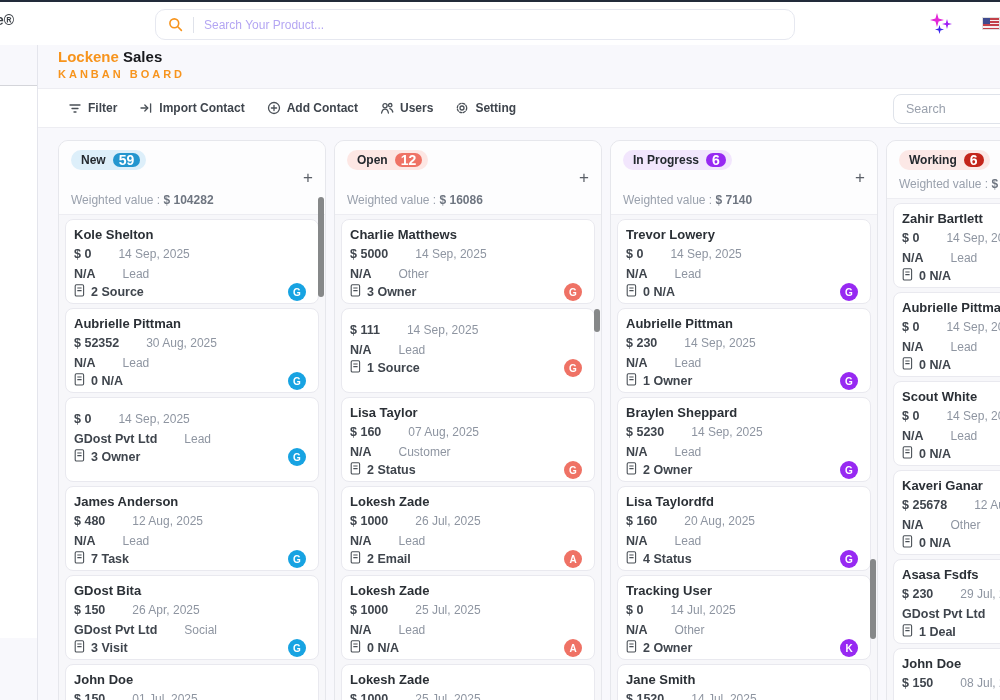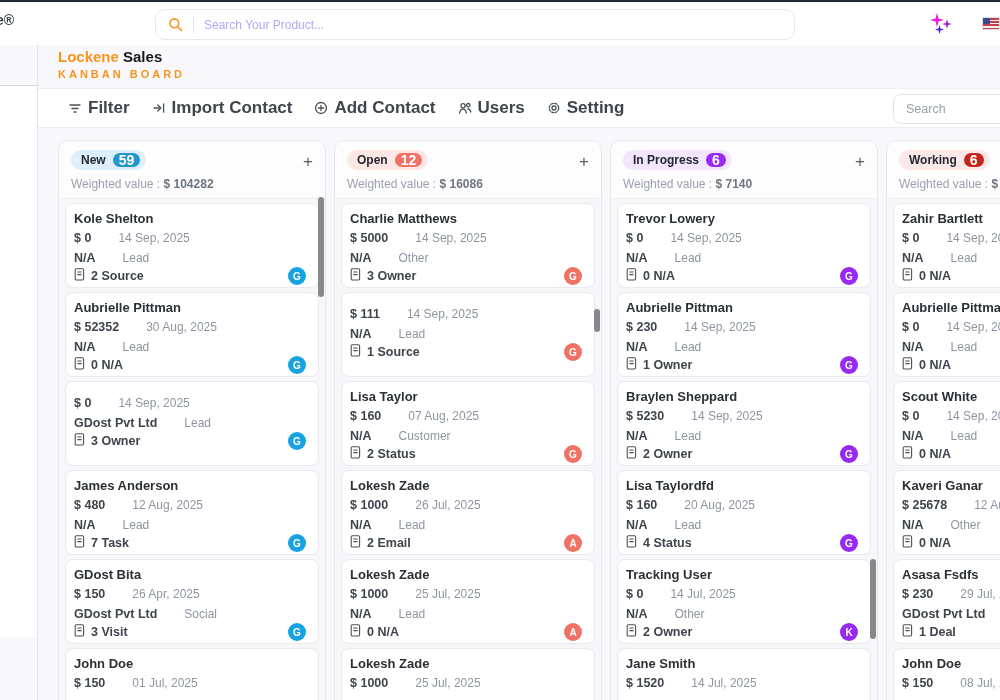--- a/index.html
+++ b/index.html
@@ -44,34 +44,34 @@
   .page-title .line1 { font-size:15px; font-weight:bold; color:#17181c; }
   .page-title .brand { color:#f7941d; }
   .page-title .line2 { margin-top:3px; font-size:11px; font-weight:bold; letter-spacing:3px; color:#f7941d; }
   .toolbar {
     position:absolute; left:38px; top:88px; width:962px; height:40px; background:#ffffff;
     border-top:1px solid #ededf2; border-bottom:1px solid #ededf2;
     display:flex; align-items:center; padding-left:30px; gap:22px;
   }
   .tool-item { display:flex; align-items:center; gap:6px; cursor:pointer; }
   .tool-item svg { display:block; }
-  .tool-item .t-label { font-size:17px; font-weight:bold; color:#3f454d; }
+  .tool-item .t-label { font-size:12px; font-weight:bold; color:#3f454d; }
   .toolbar-search {
     position:absolute; left:855px; top:5px; width:170px; height:30px;
     border:1px solid #dfe3ea; border-radius:8px; background:#fff; padding:0 12px;
   }
   .toolbar-search input { width:100%; height:100%; border:none; outline:none; font-size:12.5px;
     font-family:"Liberation Sans", sans-serif; color:#4a5057; background:transparent; }
   .toolbar-search input::placeholder { color:#9aa1ad; }
   
   .board { position:absolute; left:58px; top:140px; display:flex; gap:8px; }
   .col { position:relative; flex:none; width:268px; height:620px; background:#f7f7fa;
     border:1px solid #e6e7ec; border-radius:10px; overflow:hidden; }
   .col-head { background:#fdfdfe; padding:9px 12px 7px 12px; border-bottom:1px solid #ededf2; }
-  .head-row { display:flex; align-items:flex-end; }
+  .head-row { display:flex; align-items:flex-start;flex-direction:column; }
   .pill { display:inline-flex; align-items:center; gap:7px; background:var(--pill-bg);
     border-radius:14px; padding:3px 6px 3px 10px; cursor:pointer; }
   .pill-label { font-size:12px; font-weight:bold; color:#24292f; }
   .pill-count { background:var(--count-bg); color:#fff; font-size:14px; font-weight:bold;
     border-radius:7px; padding:2px 6px; line-height:10px; }
   .add-card { margin-left:auto; font-size:17px; color:#5b6068; cursor:pointer; line-height:16px; font-weight:normal; }
   .weighted { margin-top:7px; font-size:12px; color:#9aa1ad; white-space:nowrap; }
   .weighted .w-amt { color:#6e7580; font-weight:bold; }
   .col-list { padding:4px 6px; display:flex; flex-direction:column; gap:4px; }
   .sb-thumb { position:absolute; right:1px; width:6px; border-radius:3px; background:#868889; }

